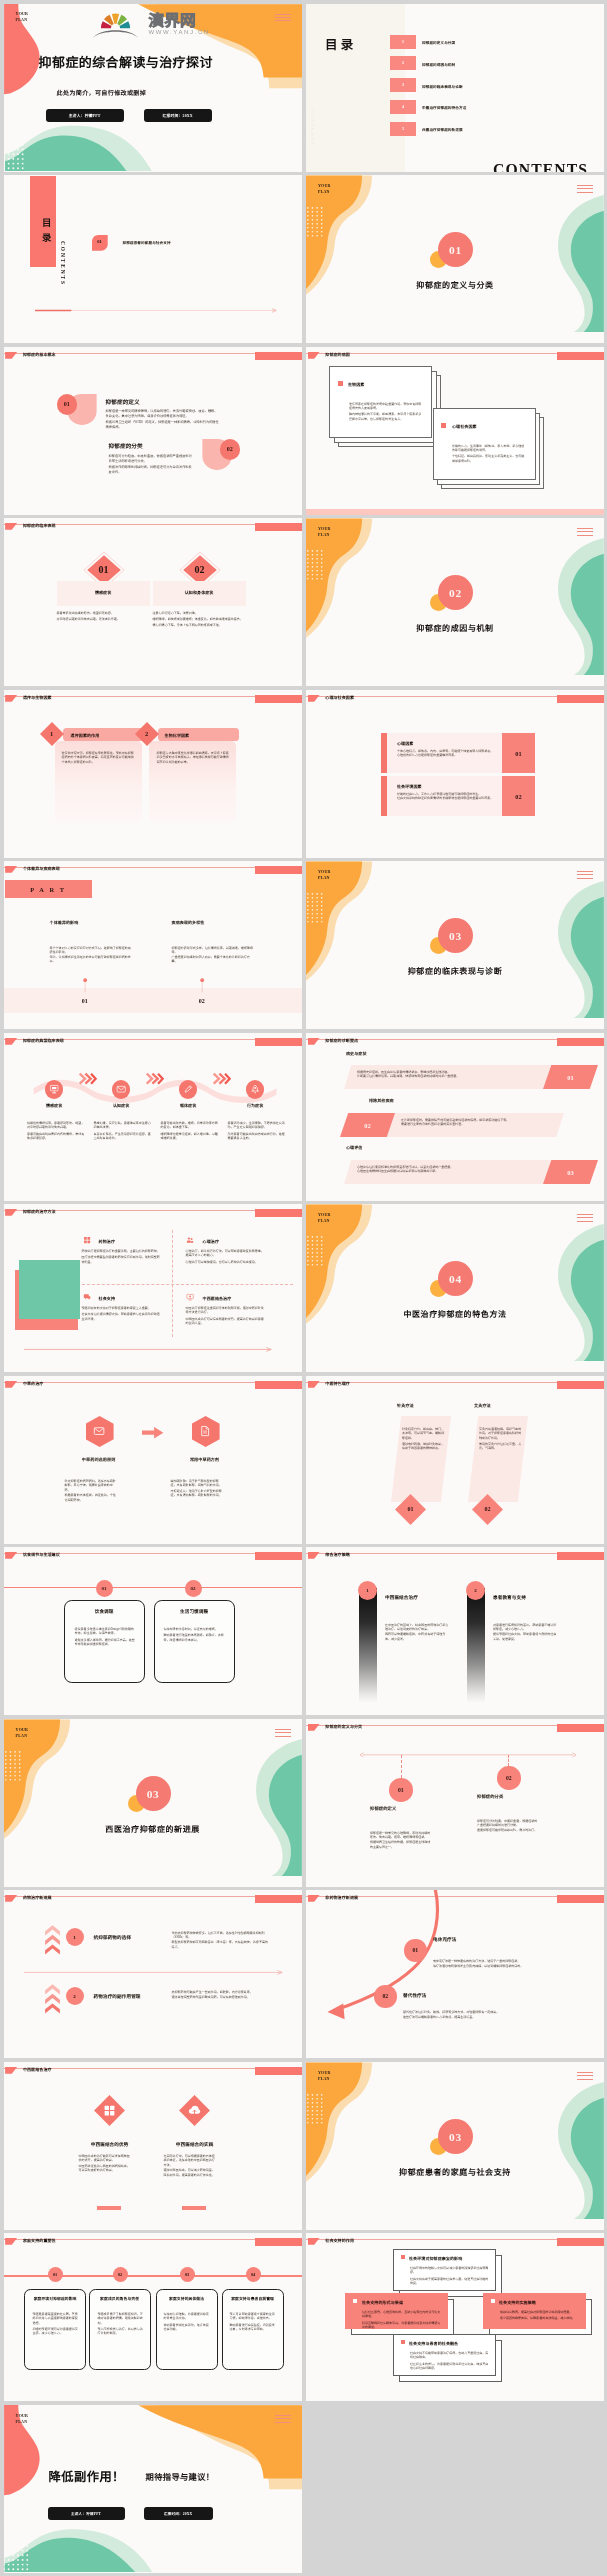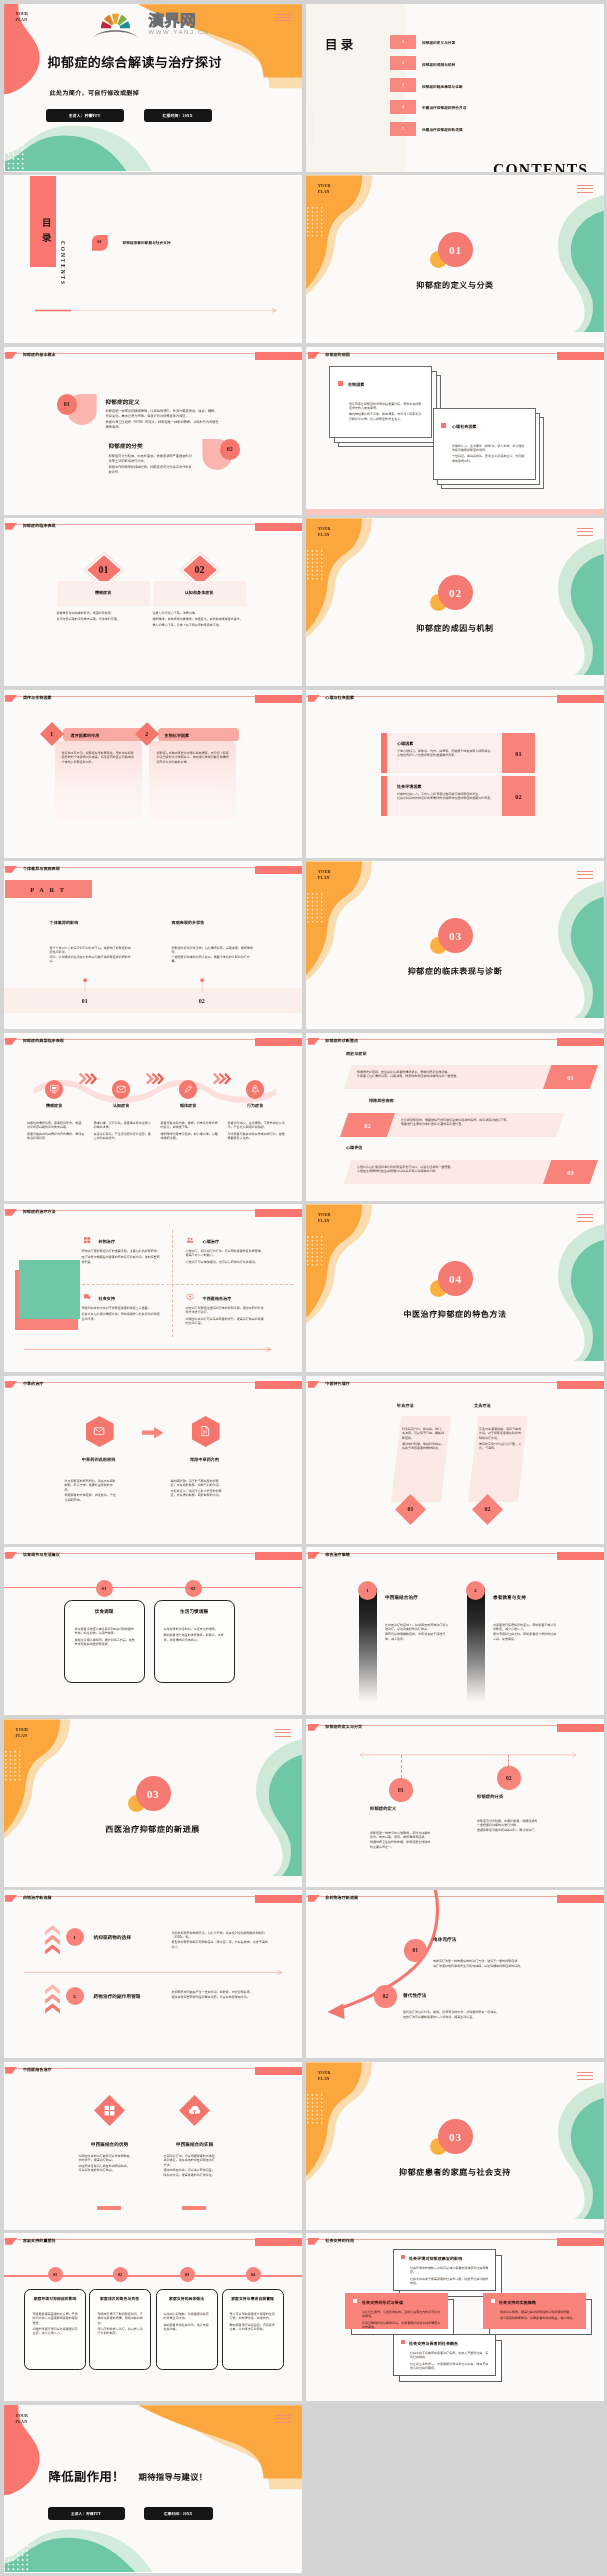--- a/index.html
+++ b/index.html
@@ -24,21 +24,21 @@
            letter-spacing:0.1px;color:#1d150f;line-height:1;}
   .hdr .blk{position:absolute;left:251px;top:5px;width:47px;height:8px;background:#f9776f;}
 
   .tiny{font-size:3.2px;line-height:1.42;color:#443a31;letter-spacing:0.01px;margin:0 0 1.9px 0;}
   .tiny2{font-size:3px;line-height:1.45;color:#4a3f35;letter-spacing:0.01px;margin:0 0 1.7px 0;}
   .sub{font-size:5.6px;font-weight:bold;color:#1d150f;letter-spacing:0.1px;line-height:1;}
   .sub2{font-size:4px;font-weight:bold;color:#1d150f;letter-spacing:0.1px;}
 
   
   .t-title{position:absolute;font-size:13px;font-weight:bold;color:#121010;letter-spacing:0.4px;}
-  .t-sub{position:absolute;font-size:6.1px;font-weight:bold;color:#1b1512;letter-spacing:0.3px;}
+  .t-sub{position:absolute;font-size:6.1px;font-weight:bold;color:#1b1512;letter-spacing:0.3px;margin-left:7px;}
   .t-chip{position:absolute;height:13.5px;background:#161616;border-radius:2.9px;color:#fff;
           display:flex;align-items:center;justify-content:center;font-size:3.8px;
           font-weight:bold;letter-spacing:0.2px;}
   .ghost{position:absolute;font-size:8.6px;font-weight:bold;color:#e9e6e0;letter-spacing:0.7px;}
 
   
   .s-num{position:absolute;width:35px;height:35px;border-radius:50%;background:#f57a72;
          color:#fdf4f2;font-size:11.4px;font-weight:bold;display:flex;align-items:center;
          justify-content:center;letter-spacing:0.7px;}
   .s-dot{position:absolute;width:17px;height:17px;border-radius:50%;background:#fbb040;}
@@ -117,21 +117,21 @@
      <path d="M67.9 8.7 A45 45 0 0 1 85.6 22.4 L61.1 41.4 A14 14 0 0 0 55.6 37.2 Z" fill="#7cb342"></path>
      <path d="M89.4 28.3 A45 45 0 0 1 95.0 50.0 L64.0 50.0 A14 14 0 0 0 62.3 43.3 Z" fill="#1e8e94"></path>
      <path d="M-20 80 C2 48 98 48 120 80 C96 55 4 55 -20 80 Z" fill="#6d6e71"></path>
    </g>
       </svg>
       <div style="position:absolute;left:145px;top:9.3px;width:107px">
         <div style="font-family:&quot;Liberation Sans&quot;,sans-serif;font-size:15.7px;font-weight:bold;color:transparent;letter-spacing:0px;line-height:1;-webkit-text-stroke:0.8px #6d6e71;">演界网</div>
         <div style="font-family:&quot;Liberation Sans&quot;,sans-serif;font-size:6px;color:#9b9c9e;letter-spacing:1.6px;margin-top:0.7px;">WWW.YANJ.CN</div>
       </div>
       <div class="ghost" style="left:66px;top:107px;">iSlide 生成</div>
-      <div class="t-title" style="left:44px;top:48px;">抑郁症的综合解读与治疗探讨</div>
+      <div class="t-title" style="left:35px;top:48px;">抑郁症的综合解读与治疗探讨</div>
       <div class="t-sub" style="left:46px;top:84px;">此处为简介，可自行修改或删掉</div>
       <div class="t-chip" style="left:42px;top:105px;width:78px;">主讲人：柠檬PPT</div>
       <div class="t-chip" style="left:140px;top:105px;width:68px;">汇报时间：20XX</div>
     </div>
     <div class="slide" style="left:306px;top:3.6px;">
       <div style="position:absolute;left:0;top:0;width:99px;height:168px;background:#f8f5ef;"></div>
       <div class="toc-h" style="left:19px;top:30px;font-size:12.5px;letter-spacing:3.2px;">目录</div>
       <div style="position:absolute;left:3.6px;top:105px;writing-mode:vertical-rl;font-size:4.6px;letter-spacing:1.4px;color:#f2ebe5;font-weight:bold;">CONTENTS</div>
       <div class="toc-num" style="left:84px;top:31px;width:26px;height:14.3px;">1</div>
       <div class="toc-t" style="left:116px;top:36px;">抑郁症的定义与分类</div>

